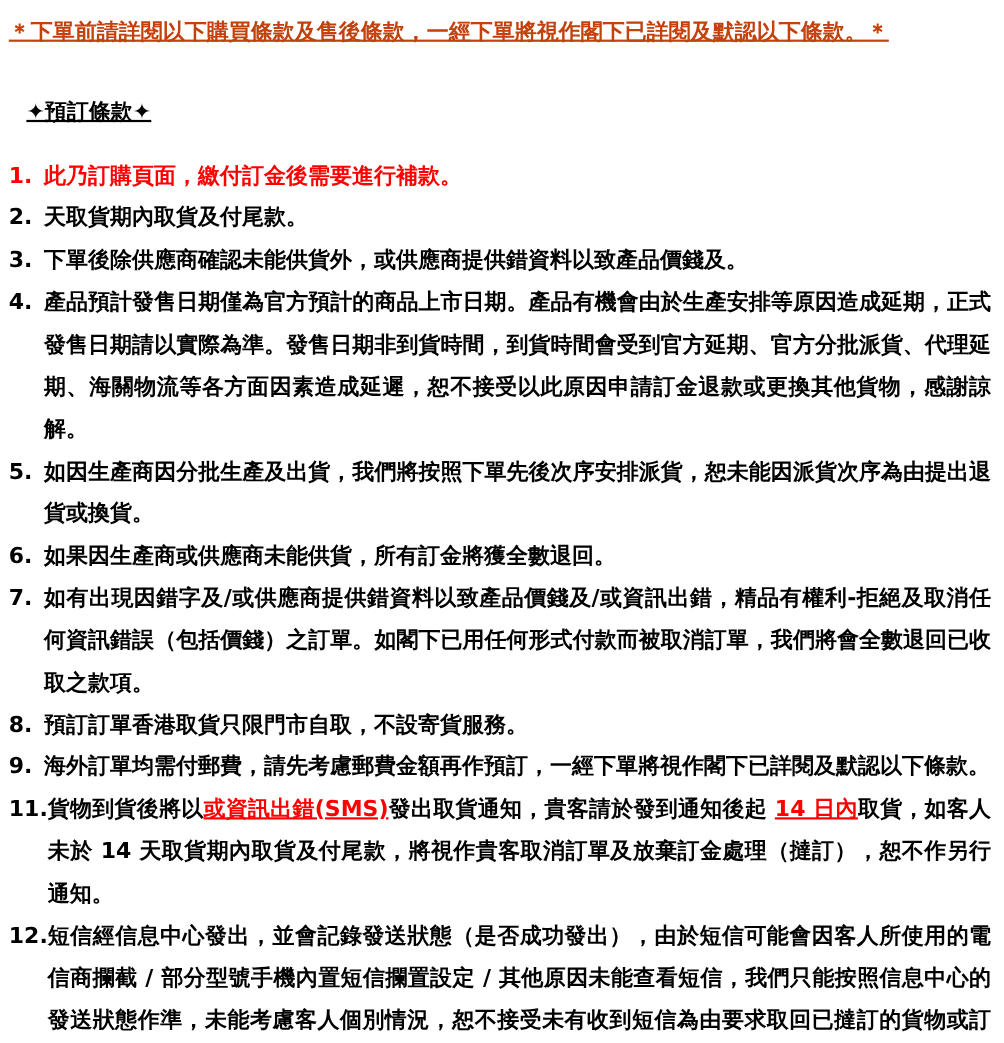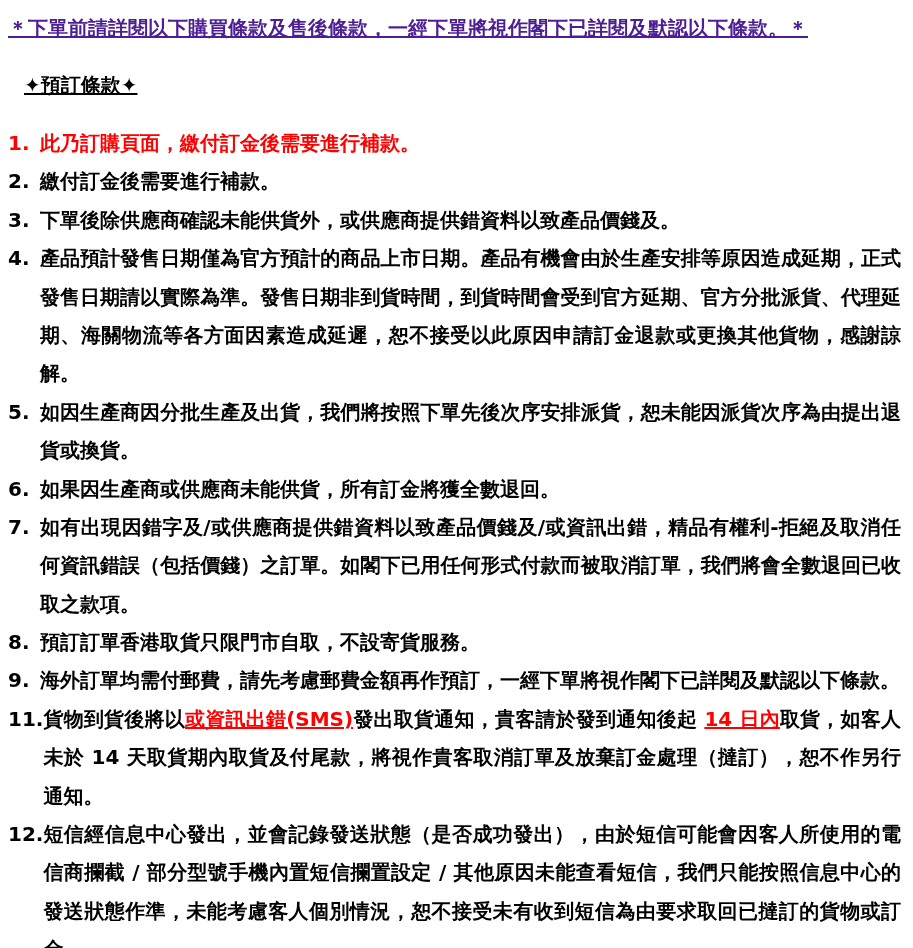--- a/index.html
+++ b/index.html
@@ -11,25 +11,25 @@
     width: 913px;
     min-height: 948px;
     box-sizing: border-box;
     padding: 8px 12px 10px 8px;
     background: #ffffff;
     font-family: "DejaVu Sans", "Liberation Sans", sans-serif;
     font-weight: bold;
     color: #000000;
   }
   .notice {
-    color: #4c1d95;
+    color: #c2410c;
     font-size: 20px;
     line-height: 1.6;
     text-decoration: underline;
-    margin: 4px 0 26px 0;
+    margin: 4px 0 42px 0;
   }
   .section-title {
     color: #000000;
     font-size: 20px;
     line-height: 1.5;
     text-decoration: underline;
     margin: 0 0 24px 16px;
   }
   .terms {
     margin: 0;
@@ -64,21 +64,21 @@
 <div class="page">
   <div class="notice">＊下單前請詳閱以下購買條款及售後條款，一經下單將視作閣下已詳閱及默認以下條款。＊</div>
   <div class="section-title">✦預訂條款✦</div>
   <div class="terms">
       <div class="term red">
         <span class="num">1.</span>
         <span class="body"><span class="seg-normal">此乃訂購頁面，繳付訂金後需要進行補款。</span></span>
       </div>
       <div class="term">
         <span class="num">2.</span>
-        <span class="body"><span class="seg-normal">繳付訂金後需要進行補款。</span></span>
+        <span class="body"><span class="seg-normal">天取貨期內取貨及付尾款。</span></span>
       </div>
       <div class="term">
         <span class="num">3.</span>
         <span class="body"><span class="seg-normal">下單後除供應商確認未能供貨外，或供應商提供錯資料以致產品價錢及。</span></span>
       </div>
       <div class="term">
         <span class="num">4.</span>
         <span class="body"><span class="seg-normal">產品預計發售日期僅為官方預計的商品上市日期。產品有機會由於生產安排等原因造成延期，正式發售日期請以實際為準。發售日期非到貨時間，到貨時間會受到官方延期、官方分批派貨、代理延期、海關物流等各方面因素造成延遲，恕不接受以此原因申請訂金退款或更換其他貨物，感謝諒解。</span></span>
       </div>
       <div class="term">

